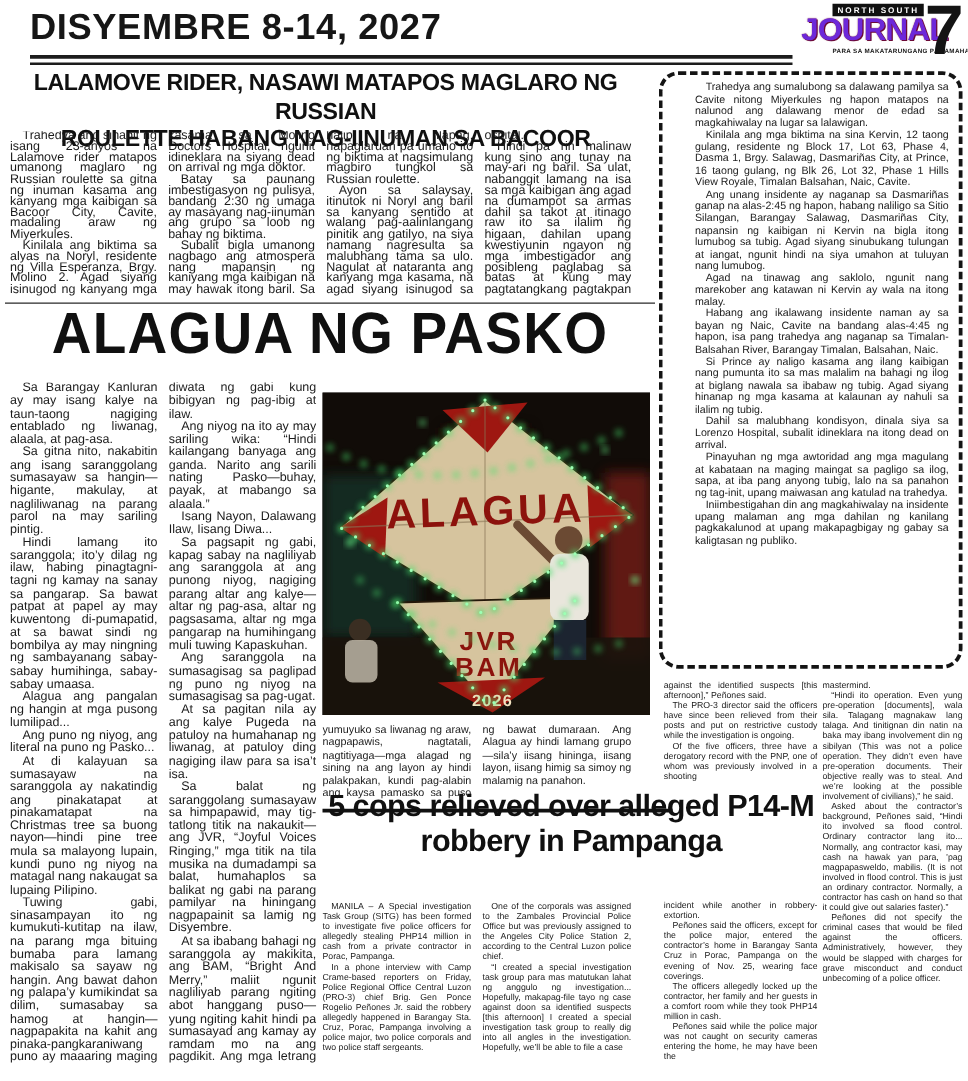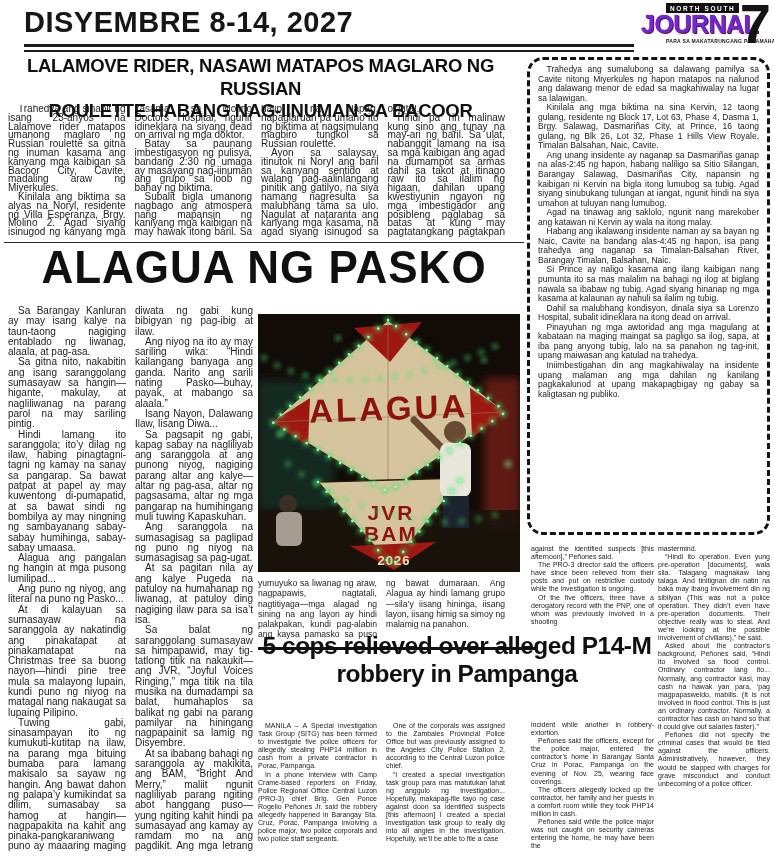--- a/index.html
+++ b/index.html
@@ -21,21 +21,21 @@
   .newsbody{text-align:justify;white-space:pre-line;overflow:hidden;color:#1b1b1b;}
   .byline{font-weight:800;}
   
   .art1-headline{left:8px;top:55px;width:505px;font-size:18.5px;line-height:1.22;letter-spacing:-.3px;}
   .art1-body{left:8px;top:105px;width:497px;height:137px;column-count:4;column-gap:9px;font-size:10px;line-height:8.8px;}
   
   .rule-mid{left:4px;top:242px;width:520px;border-top:1.5px solid #2a2a2a;height:0;}
   
   .sidebar{left:527px;top:57px;width:243px;height:478px;border:3px dashed #141414;border-radius:16px;box-sizing:border-box;padding:5px 8px;background:#fff;}
   .sb-headline{font-size:16.5px;line-height:1.24;margin:2px 0 5px;letter-spacing:-.2px;}
-  .sb-body{font-size:8.5px;line-height:9.55px;height:390px;}
+  .sb-body{font-size:8.5px;line-height:9.55px;height:390px;margin-left:18px;}
   
   .alagua-headline{left:0px;top:244px;width:528px;font-size:44px;line-height:1;letter-spacing:1px;transform:scaleY(1.06);transform-origin:top;}
   .alagua-cols{left:8px;top:306px;width:245px;height:554px;column-count:2;column-gap:9px;font-size:10px;line-height:10.3px;}
   .alagua-cont{left:258px;top:578px;width:247px;height:66px;column-count:2;column-gap:9px;font-size:8.6px;line-height:10.3px;}
   .photo{left:258px;top:314px;width:262px;height:258px;background:#0f0b08;}
   .photo svg{display:block;}
   
   .cops-rule{left:258px;top:647px;width:280px;border-top:3px solid #111;height:0;}
   .cops-headline{left:258px;top:632px;width:398px;font-size:24.5px;line-height:1.16;letter-spacing:-.5px;}
   .cops-cols12{left:258px;top:722px;width:247px;height:141px;column-count:2;column-gap:9px;font-size:7px;line-height:8.1px;}

